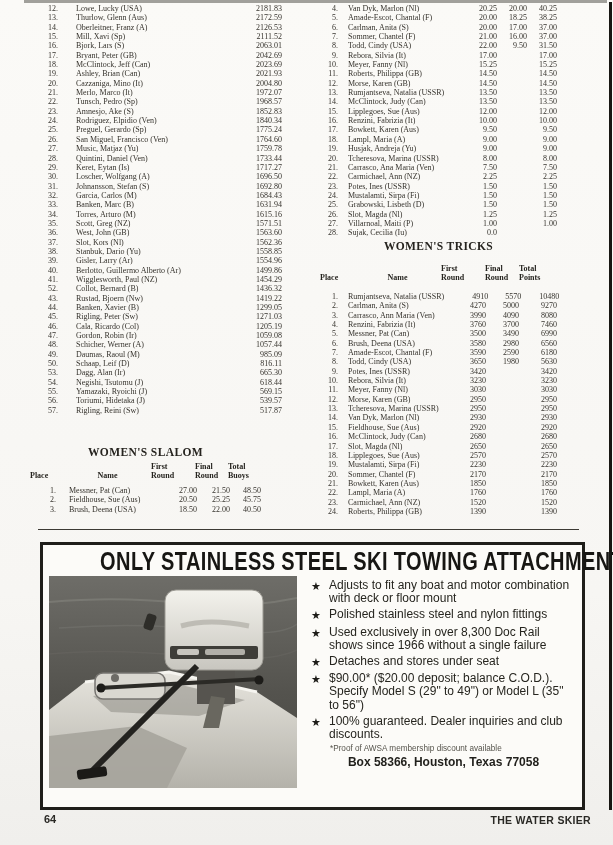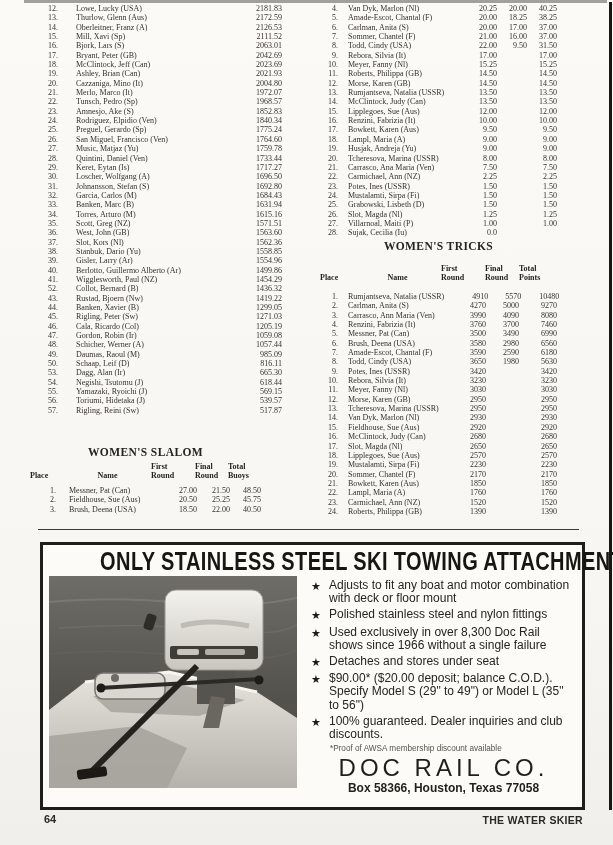--- a/index.html
+++ b/index.html
@@ -82,21 +82,21 @@
   .photo-wrap{flex:none;width:248px;height:212px;margin-left:2px;}
   .ad-bullets{flex:1;padding:3px 2px 0 14px;font-family:"Liberation Sans",sans-serif;color:#26251f;}
   .bullet{display:flex;margin-bottom:3px;font-size:12px;line-height:13.2px;}
   .bullet .star{flex:none;width:18px;font-size:11px;padding-top:1px;color:#1d1c18;}
   .fine{font-family:"Liberation Sans",sans-serif;font-size:8.2px;color:#56544c;margin:0 0 2px 19px;}
   .company{font-family:"Liberation Sans",sans-serif;text-align:center;font-size:24px;line-height:26px;letter-spacing:4px;color:#201f1b;}
   .address{font-family:"Liberation Sans",sans-serif;text-align:center;font-weight:bold;font-size:12px;line-height:14px;color:#201f1b;}
 
   
   .footer-num{position:absolute;left:44px;top:813px;font-family:"Liberation Sans",sans-serif;font-weight:bold;font-size:11px;color:#2a2925;}
-  .footer-mag{position:absolute;right:30px;top:814px;font-family:"Liberation Sans",sans-serif;font-weight:bold;font-size:10.5px;letter-spacing:.3px;color:#2a2925;}
+  .footer-mag{position:absolute;right:22px;top:814px;font-family:"Liberation Sans",sans-serif;font-weight:bold;font-size:10.5px;letter-spacing:.3px;color:#2a2925;}
 </style>
 </head>
 <body>
 
 <div class="page">
   <div class="edge-top"></div>
   <div class="edge-right"></div>
 
   <div id="left-list" class="list">
 
@@ -892,21 +892,20 @@
               <span class="star">★</span>
               <span class="btext">$90.00* ($20.00 deposit; balance C.O.D.). Specify Model S (29" to 49") or Model L (35" to 56")</span>
             </div>
 
             <div class="bullet">
               <span class="star">★</span>
               <span class="btext">100% guaranteed. Dealer inquiries and club discounts.</span>
             </div>
           </div>
         <div class="fine">*Proof of AWSA membership discount available</div>
-        <div class="company">DOC RAIL CO.</div>
         <div class="address">Box 58366, Houston, Texas 77058</div>
       </div>
     </div>
   </div>
 
   <div class="footer-num">64</div>
   <div class="footer-mag">THE WATER SKIER</div>
 </div>
 
 </body></html>

